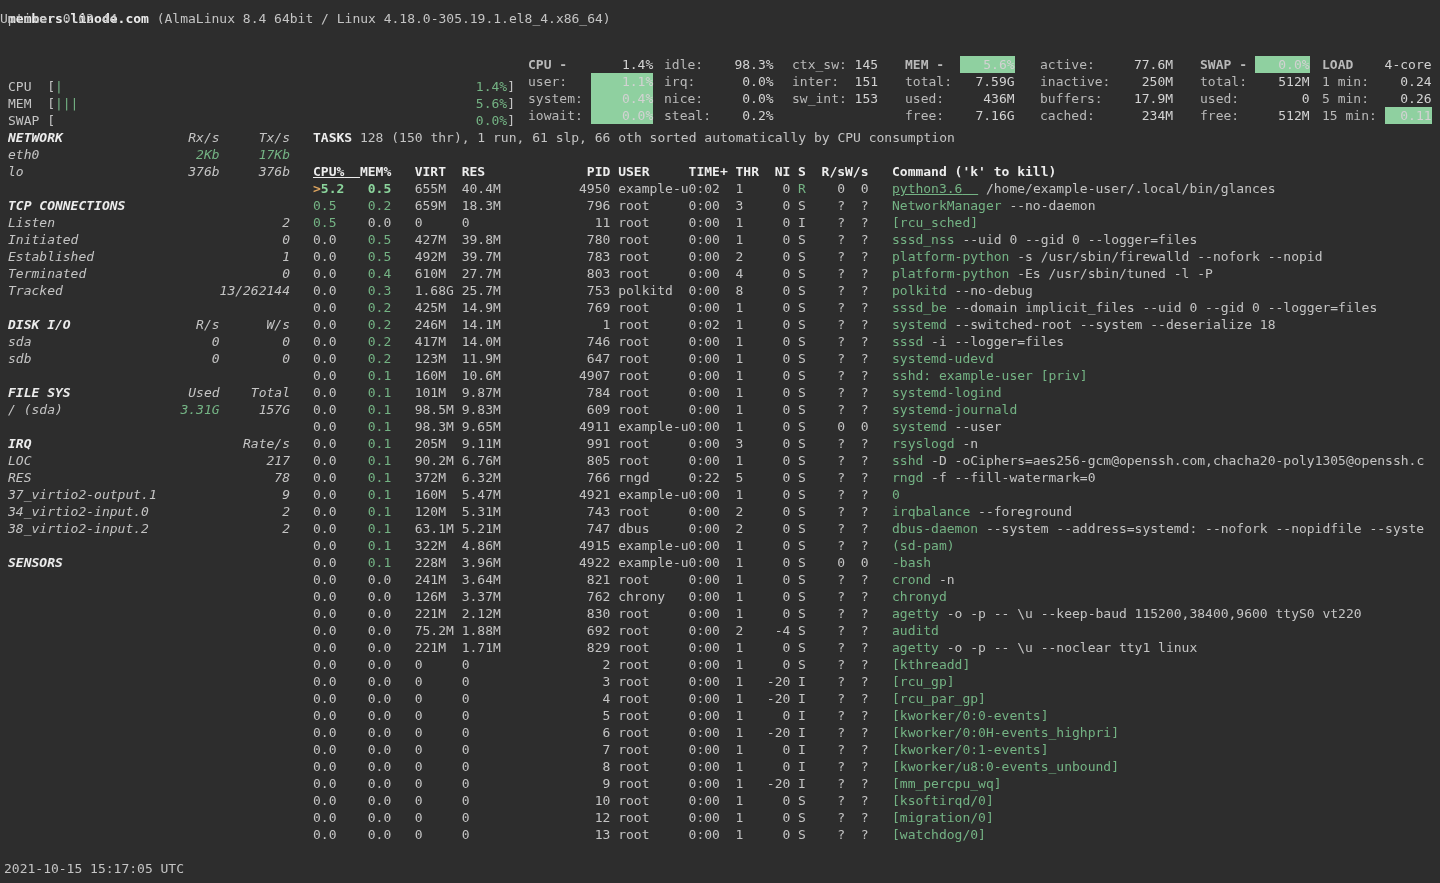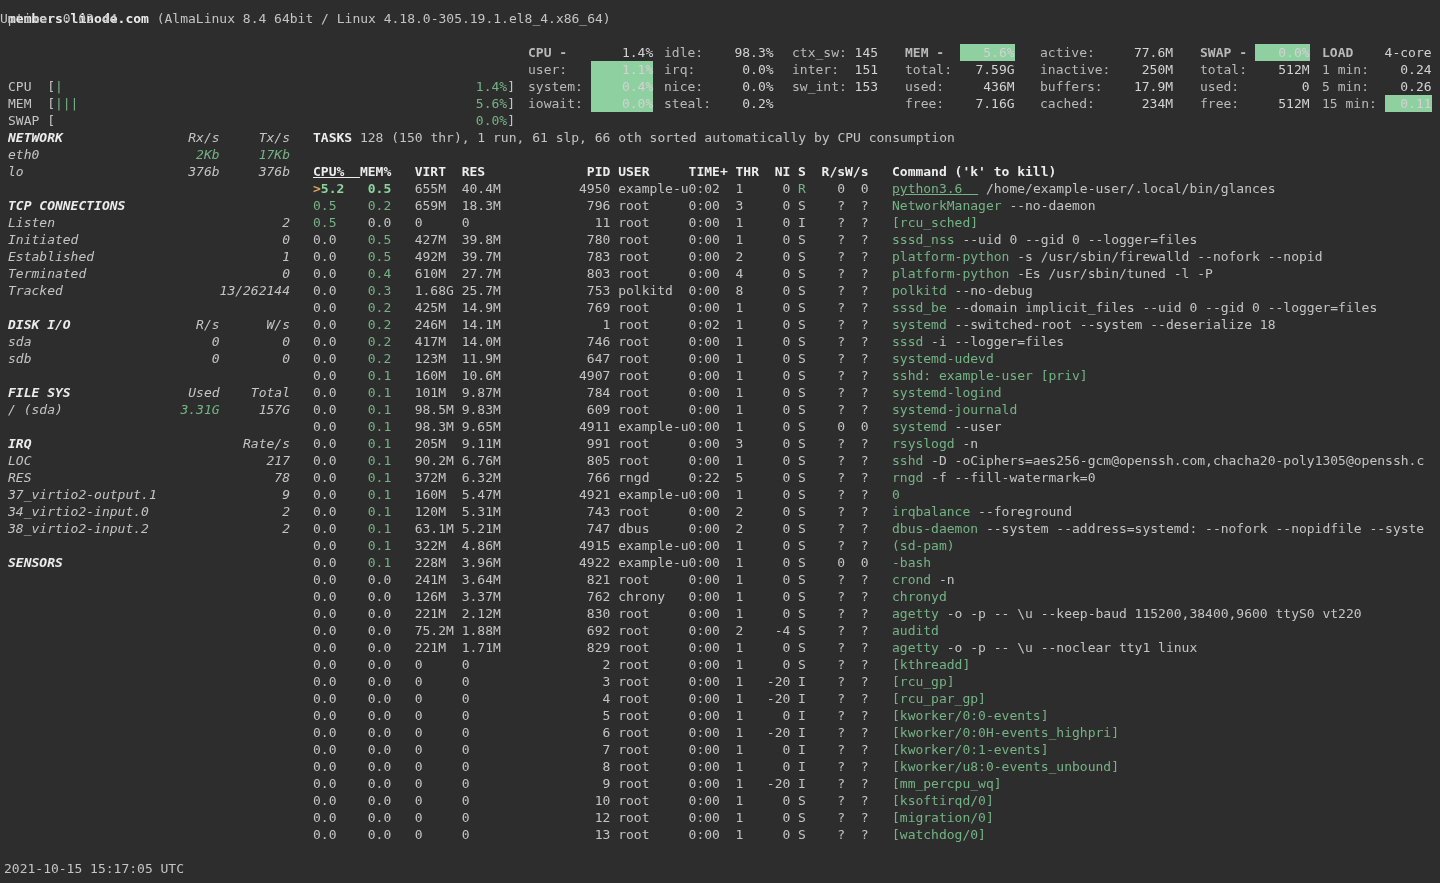--- a/index.html
+++ b/index.html
@@ -13,21 +13,21 @@
   .g{color:#74b384;}
   .gb{color:#8bd49c;font-weight:bold;}
   .k{color:#b9b9b9;}
   .cell{background:#8fd0a0;color:#2d2d2d;}
   .caret{color:#dca45f;font-weight:bold;}
   .u{text-decoration:underline;}
   .u::after{content:"\00a0\00a0";text-decoration:underline;}
   .kv{display:flex;height:17px;white-space:pre;}
   .kv .k{display:inline-block;}
   .kv .v{display:inline-block;text-align:right;color:#d2d2d2;}
-  .col{position:absolute;top:0;}
+  .col{position:absolute;top:12px;}
   
   .gauge{display:flex;height:17px;white-space:pre;}
   .gl{width:5ch;}
   .gbar{flex:1;overflow:hidden;color:#74b384;}
   .gp{color:#74b384;}
   
   #sidebar{left:8px;top:129px;width:282px;font-style:italic;}
   .sect{margin-bottom:17px;}
   .srow{display:flex;height:17px;white-space:pre;}
   .sname{flex:1;overflow:hidden;}

